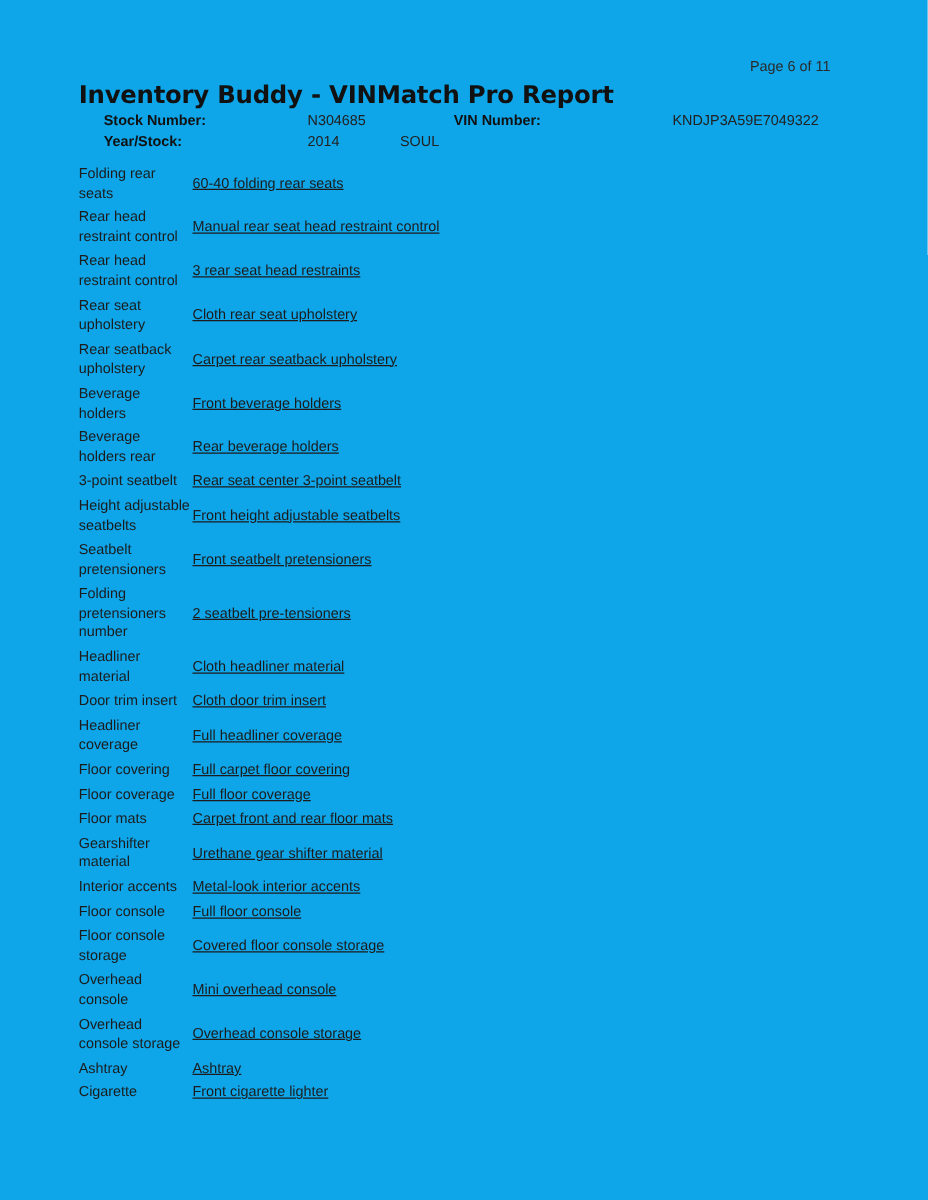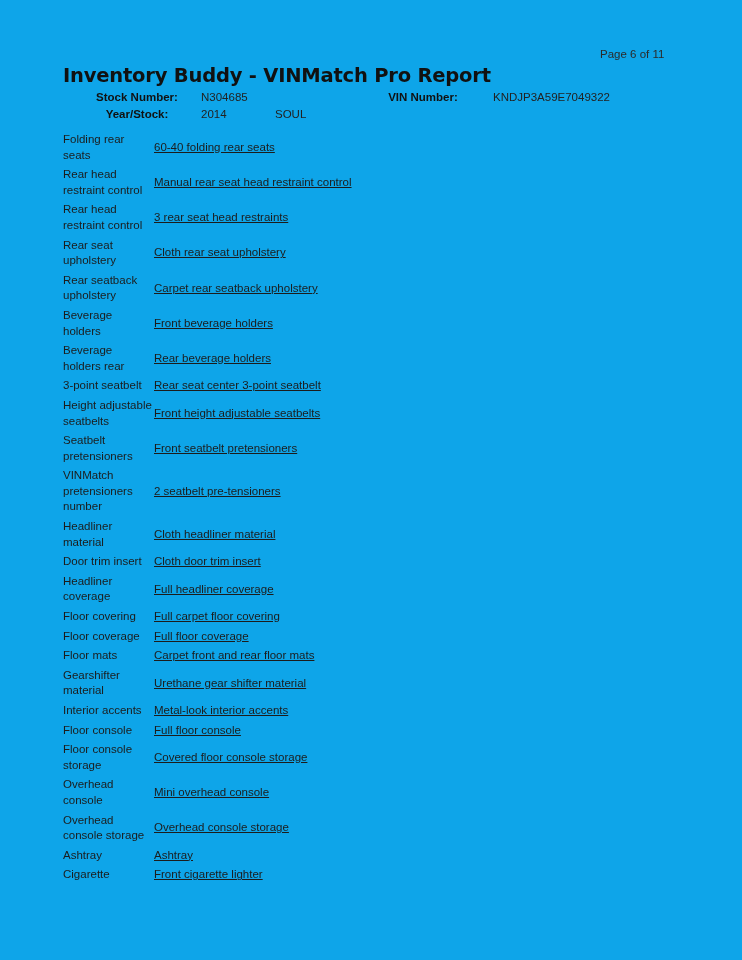--- a/index.html
+++ b/index.html
@@ -52,27 +52,28 @@
     font-size: 11.5px;
   }
   .meta-row {
     position: relative;
     height: 17px;
   }
   .meta-label {
     position: absolute;
     font-weight: bold;
     color: #111111;
-    text-align: center;
+    text-align: left;
     white-space: nowrap;
   }
   .meta-value {
     position: absolute;
     color: #222222;
     white-space: nowrap;
+    margin-left: 45px;
   }
   .lbl-stock  { left: 20px;  width: 108px; }
   .val-stock  { left: 138px; }
   .lbl-vin    { left: 300px; width: 120px; }
   .val-vin    { left: 430px; }
   .lbl-year   { left: 20px;  width: 108px; }
   .val-year   { left: 138px; }
   .val-model  { left: 212px; }
 
   
@@ -162,21 +163,21 @@
       </div>
       <div class="spec-row">
         <div class="spec-label">Height adjustable seatbelts</div>
         <div class="spec-value">Front height adjustable seatbelts</div>
       </div>
       <div class="spec-row">
         <div class="spec-label">Seatbelt pretensioners</div>
         <div class="spec-value">Front seatbelt pretensioners</div>
       </div>
       <div class="spec-row">
-        <div class="spec-label">VINMatch pretensioners number</div>
+        <div class="spec-label">Folding pretensioners number</div>
         <div class="spec-value">2 seatbelt pre-tensioners</div>
       </div>
       <div class="spec-row">
         <div class="spec-label">Headliner material</div>
         <div class="spec-value">Cloth headliner material</div>
       </div>
       <div class="spec-row">
         <div class="spec-label">Door trim insert</div>
         <div class="spec-value">Cloth door trim insert</div>
       </div>

